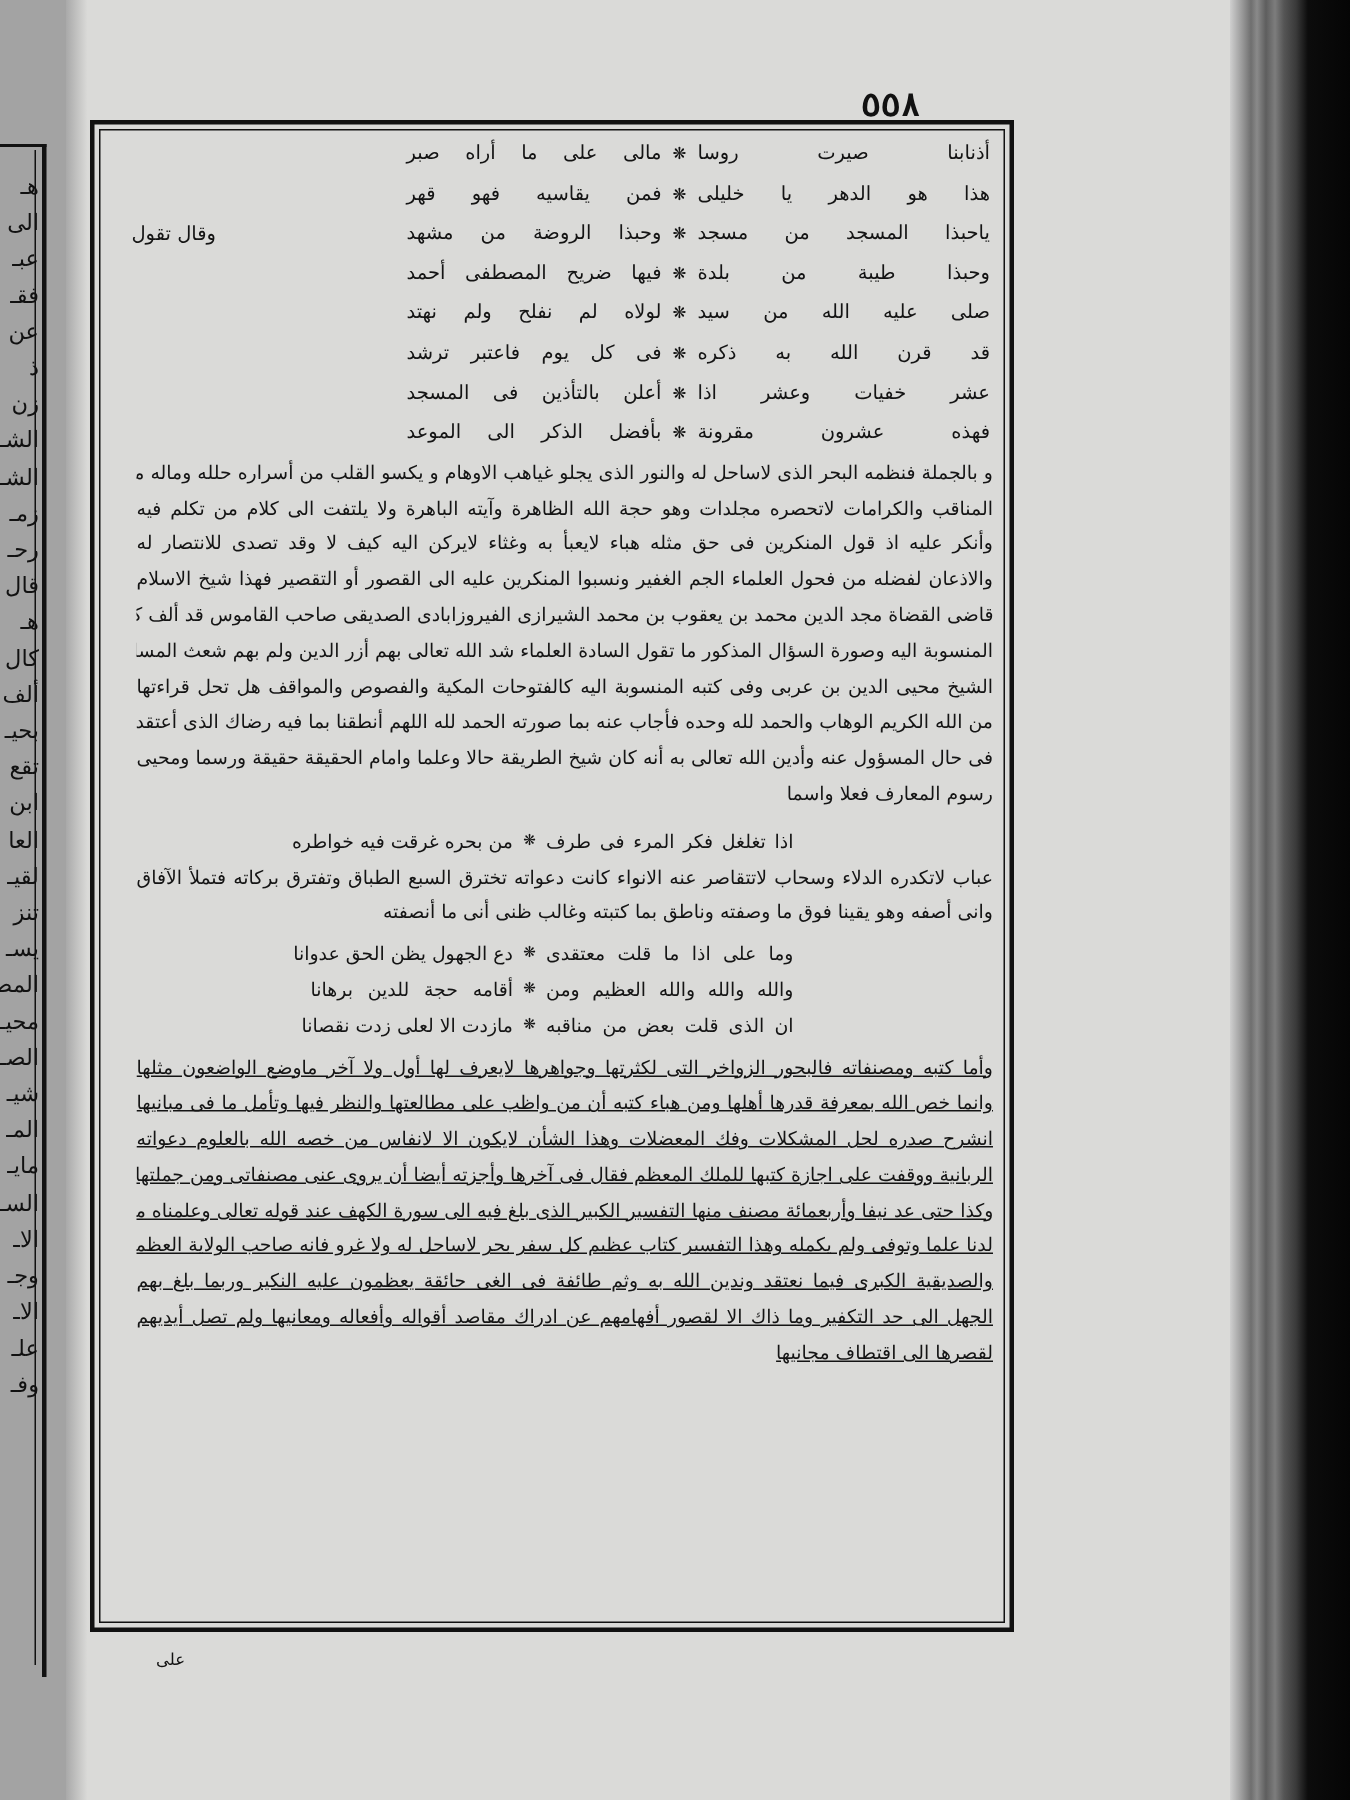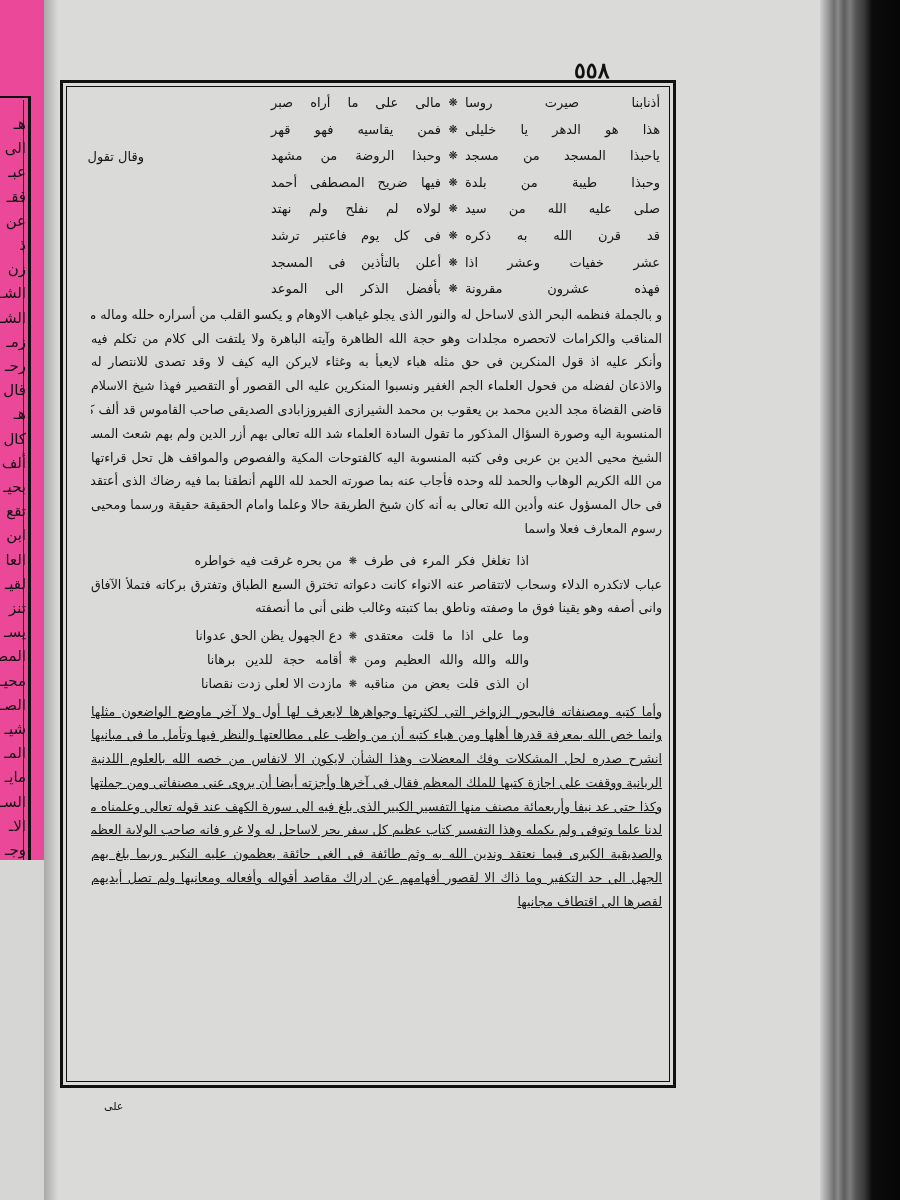--- a/index.html
+++ b/index.html
@@ -1,29 +1,29 @@
 <!DOCTYPE html>
 <html><head>
 <meta charset="utf-8">
 <style>
   html,body{margin:0;padding:0;}
   body{width:900px;height:1200px;overflow:hidden;background:#8f8f8f;font-family:"DejaVu Sans",sans-serif;position:relative;}
   .page{position:absolute;left:0;top:0;width:900px;height:1200px;background:#d6d6d4;}
   
-  .left-strip{position:absolute;left:0;top:0;width:44px;height:860px;background:#ec4899;border-right:2px solid #9a9a9a;overflow:hidden;}
+  .left-strip{position:absolute;left:0;top:0;width:44px;height:1200px;background:#a3a3a3;border-right:2px solid #9a9a9a;overflow:hidden;}
   .left-strip .lframe{position:absolute;left:-10px;top:96px;width:38px;height:1020px;border-top:2px solid #111;border-right:3px solid #111;}
   .left-strip .lframe2{position:absolute;left:-10px;top:100px;width:33px;height:1010px;border-right:1px solid #111;}
   .left-strip .ltext{position:absolute;right:18px;top:112px;width:60px;direction:rtl;text-align:right;font-family:"DejaVu Sans",sans-serif;font-size:15px;line-height:24.2px;color:#111;white-space:nowrap;}
   .gutter{position:absolute;left:44px;top:0;width:14px;height:1200px;background:linear-gradient(90deg,#a9a9a9,#d9d9d7);}
   
   .main{position:absolute;left:58px;top:0;width:762px;height:1200px;background:#dadad8;}
   
   .edge{position:absolute;left:820px;top:0;width:80px;height:1200px;
     background:linear-gradient(90deg,#cfcfcf 0px,#9a9a9a 8px,#6f6f6f 14px,#8a8a8a 18px,#5e5e5e 24px,#7d7d7d 30px,#555 36px,#3a3a3a 44px,#0c0c0c 52px,#050505 80px);}
-  .page-number{position:absolute;left:574px;top:58px;font-family:Liberation Sans, sans-serif;font-weight:bold;font-size:22px;color:#111;direction:rtl;}
+  .page-number{position:absolute;left:574px;top:58px;font-family:Liberation Mono, monospace;font-weight:bold;font-size:22px;color:#111;direction:rtl;}
   .frame{position:absolute;left:60px;top:80px;width:616px;height:1008px;border:3px solid #111;box-sizing:border-box;}
   .frame-inner{position:absolute;left:66px;top:86px;width:604px;height:996px;border:1px solid #111;box-sizing:border-box;}
   .content{position:absolute;left:68px;top:90px;width:600px;direction:rtl;color:#141414;font-family:"DejaVu Sans",sans-serif;}
   .verse-block{position:relative;}
   .verse{display:flex;direction:rtl;font-size:13px;height:26.6px;line-height:26.6px;white-space:nowrap;}
   .verse .h1{width:195px;text-align:justify;text-align-last:justify;}
   .verse .star{width:24px;text-align:center;font-size:11px;}
   .verse .h2{width:170px;text-align:justify;text-align-last:justify;}
   .vb1 .verse{padding-right:8px;}
   .side-note{position:absolute;right:524px;top:54px;font-size:13px;line-height:26px;white-space:nowrap;}
@@ -173,21 +173,21 @@
     </div>
     <div class="cverse">
       <span class="h1">ان الذى قلت بعض من مناقبه</span>
       <span class="star">❋</span>
       <span class="h2">مازدت الا لعلى زدت نقصانا</span>
     </div>
 
     <div class="prose" style="margin-top:4px;text-decoration:underline;">
       <span class="ln">وأما كتبه ومصنفاته فالبحور الزواخر التى لكثرتها وجواهرها لايعرف لها أول ولا آخر ماوضع الواضعون مثلها</span>
       <span class="ln">وانما خص الله بمعرفة قدرها أهلها ومن هباء كتبه أن من واظب على مطالعتها والنظر فيها وتأمل ما فى مبانيها</span>
-      <span class="ln">انشرح صدره لحل المشكلات وفك المعضلات وهذا الشأن لايكون الا لانفاس من خصه الله بالعلوم اللدنية</span>
+      <span class="ln">انشرح صدره لحل المشكلات وفك المعضلات وهذا الشأن لايكون الا لانفاس من خصه الله بالعلوم دعواته</span>
       <span class="ln">الربانية ووقفت على اجازة كتبها للملك المعظم فقال فى آخرها وأجزته أيضا أن يروى عنى مصنفاتى ومن جملتها كذا</span>
       <span class="ln">وكذا حتى عد نيفا وأربعمائة مصنف منها التفسير الكبير الذى بلغ فيه الى سورة الكهف عند قوله تعالى وعلمناه من</span>
       <span class="ln">لدنا علما وتوفى ولم يكمله وهذا التفسير كتاب عظيم كل سفر بحر لاساحل له ولا غرو فانه صاحب الولاية العظمى</span>
       <span class="ln">والصديقية الكبرى فيما نعتقد وندين الله به وثم طائفة فى الغى حائقة يعظمون عليه النكير وربما بلغ بهم</span>
       <span class="ln">الجهل الى حد التكفير وما ذاك الا لقصور أفهامهم عن ادراك مقاصد أقواله وأفعاله ومعانيها ولم تصل أيديهم</span>
       <span class="ln last">لقصرها الى اقتطاف مجانيها</span>
     </div>
   </div>
 
   <div class="catchword">على</div>

